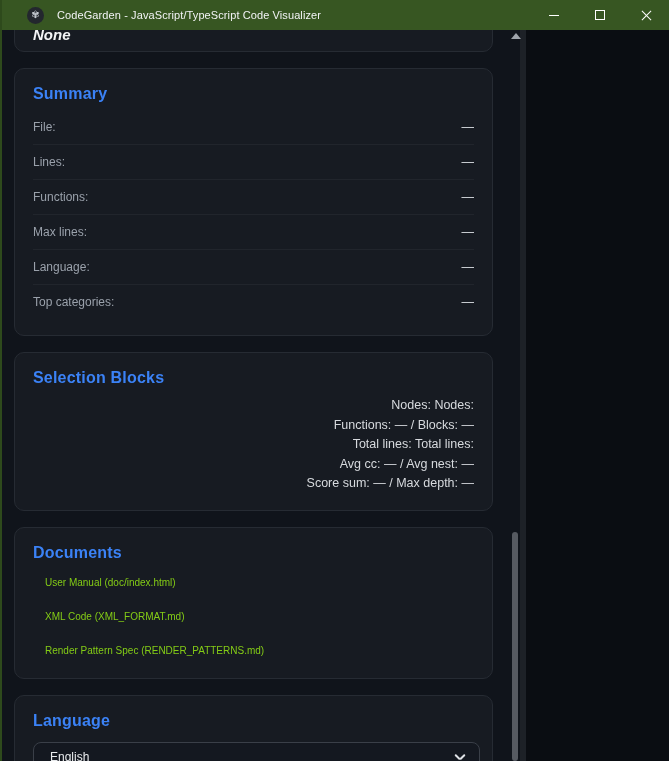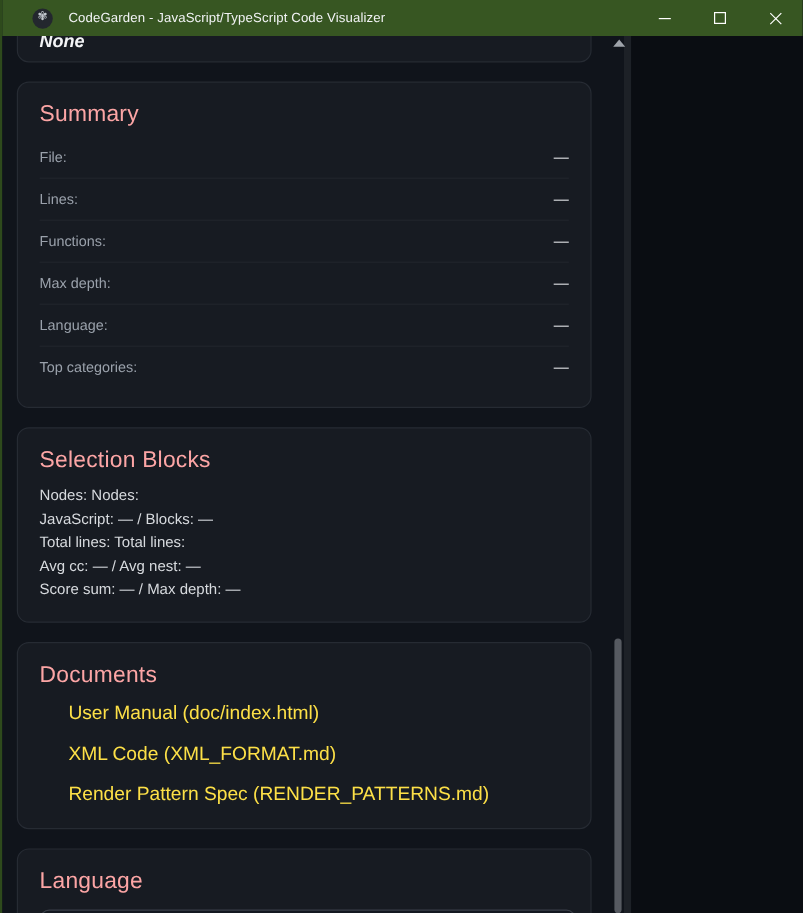--- a/index.html
+++ b/index.html
@@ -60,21 +60,21 @@
   
   .panel {
     margin-left: 12px; margin-bottom: 16px;
     width: 479px;
     background: #171b22;
     border: 1px solid #262b33;
     border-radius: 10px;
     padding: 16px 18px;
   }
   .panel-title {
-    color: #fca5a5; font-size: 19px; font-weight: normal;
+    color: #3b82f6; font-size: 16px; font-weight: bold;
     letter-spacing: .2px;
   }
 
   .panel-cutoff {
     margin-top: -50px; height: 72px;
     display: flex; align-items: flex-end;
     padding-bottom: 8px;
   }
   .cutoff-text { color: #f3f4f6; font-size: 15px; font-weight: bold; font-style: italic; }
 
@@ -85,29 +85,29 @@
     padding: 10px 0;
     border-bottom: 1px solid #21252c;
     gap: 40px;
   }
   .summary-row:last-child { border-bottom: none; }
   .summary-label { color: #9aa1ab; font-size: 12px; }
   .summary-value { color: #e0e3e7; font-size: 12.5px; }
 
   
   .sel-lines { margin-top: 9px; }
-  .sel-line { color: #d7dade; font-size: 12.5px; line-height: 19.5px; }
+  .sel-line { color: #d7dade; font-size: 12.5px; line-height: 19.5px; text-align: right; }
 
   
   .doc-links { margin-top: 8px; padding-left: 12px; }
   .doc-link {
     display: block;
-    color: #fde047; font-size: 16px;
+    color: #84cc16; font-size: 10px;
     text-decoration: none;
-    margin-top: 20px; line-height: 14px; margin-left: 12px;
+    margin-top: 20px; line-height: 14px;
   }
   .doc-link:first-child { margin-top: 14px; }
   .panel-documents { padding-bottom: 20px; }
 
   
   .language-select {
     margin-top: 12px;
     width: 447px; height: 30px;
     background: #141820;
     border: 1px solid #3a3f48;
@@ -182,39 +182,39 @@
             </div>
             <div class="summary-row">
               <span class="summary-label">Lines:</span>
               <span class="summary-value">—</span>
             </div>
             <div class="summary-row">
               <span class="summary-label">Functions:</span>
               <span class="summary-value">—</span>
             </div>
             <div class="summary-row">
-              <span class="summary-label">Max depth:</span>
+              <span class="summary-label">Max lines:</span>
               <span class="summary-value">—</span>
             </div>
             <div class="summary-row">
               <span class="summary-label">Language:</span>
               <span class="summary-value">—</span>
             </div>
             <div class="summary-row">
               <span class="summary-label">Top categories:</span>
               <span class="summary-value">—</span>
             </div>
           </div>
         </div>
 
         <div class="panel">
           <div class="panel-title">Selection Blocks</div>
           <div class="sel-lines">
             <div class="sel-line">Nodes: Nodes:</div>
-            <div class="sel-line">JavaScript: — / Blocks: —</div>
+            <div class="sel-line">Functions: — / Blocks: —</div>
             <div class="sel-line">Total lines: Total lines:</div>
             <div class="sel-line">Avg cc: — / Avg nest: —</div>
             <div class="sel-line">Score sum: — / Max depth: —</div>
           </div>
         </div>
 
         <div class="panel panel-documents">
           <div class="panel-title">Documents</div>
           <div class="doc-links">
             <a href="#" class="doc-link">User Manual (doc/index.html)</a>

